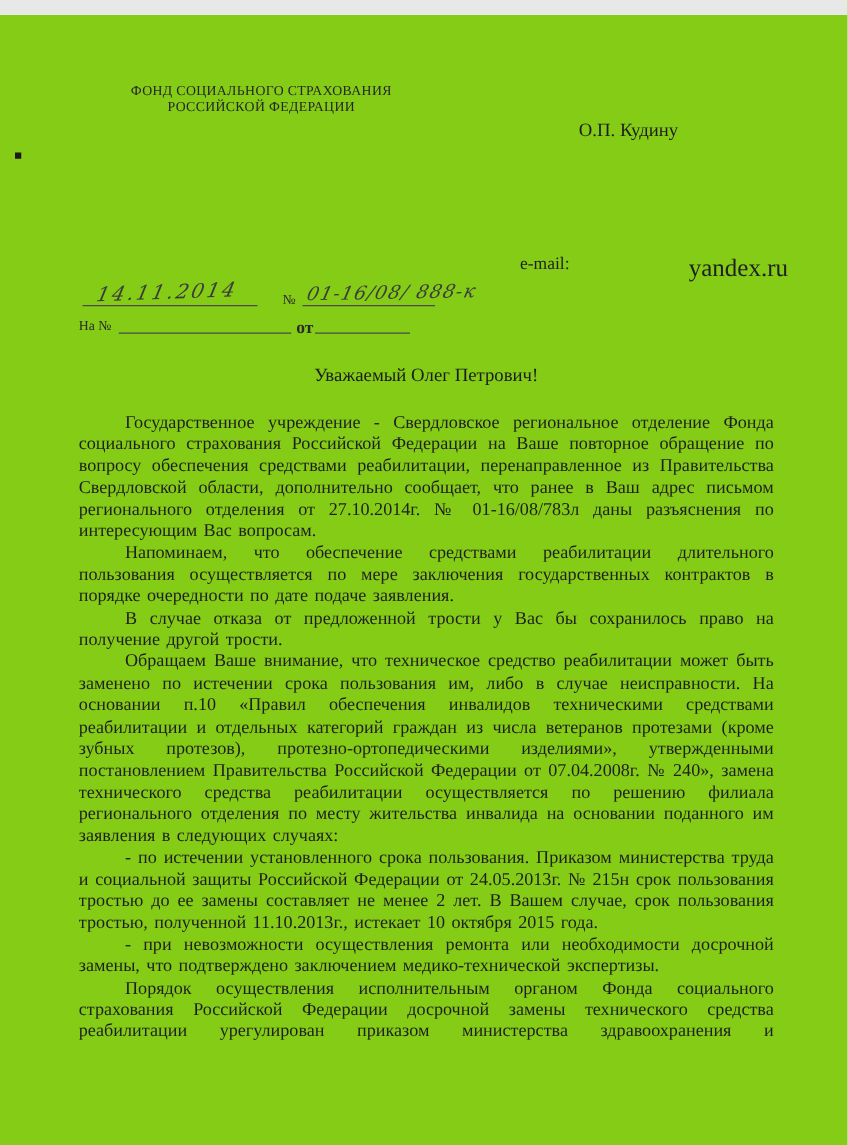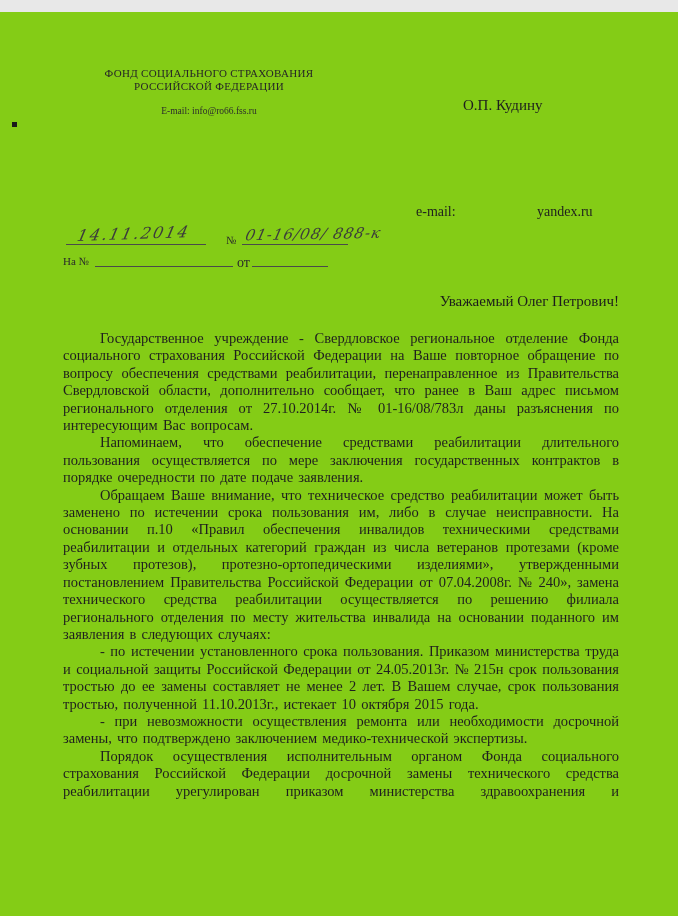--- a/index.html
+++ b/index.html
@@ -62,23 +62,23 @@
     color: #1e1e1e;
   }
   .email-label {
     position: absolute;
     left: 416px;
     top: 192px;
     font-size: 14px;
   }
   .email-domain {
     position: absolute;
-    left: 537px;
+    left: 551px;
     top: 192px;
-    font-size: 14px;
+    font-size: 20px;
   }
   
   .blank {
     position: absolute;
     border-bottom: 1px solid #4a4a4a;
     height: 20px;
   }
   .date-blank   { left: 66px;  top: 212px; width: 140px; }
   .num-blank    { left: 242px; top: 212px; width: 106px; }
   .num-label {
@@ -115,31 +115,32 @@
     font-size: 11px;
     color: #2a2a2a;
   }
   .reply-blank-1 { left: 95px;  top: 236px; width: 138px; height: 18px; }
   .reply-row-label-2 {
     position: absolute;
     left: 237px;
     top: 243px;
     font-size: 14px;
     color: #2a2a2a;
+    font-weight: bold;
   }
   .reply-blank-2 { left: 252px; top: 236px; width: 76px; height: 18px; }
   
   .body-text {
     position: absolute;
     left: 63px;
     top: 281px;
     width: 556px;
   }
   .salutation {
-    text-align: right;
+    text-align: center;
     font-size: 15px;
     color: #1c1c1c;
     margin-bottom: 20px;
   }
   .body-text p {
     margin: 0;
     font-size: 14.5px;
     line-height: 17.4px;
     text-align: justify;
     text-indent: 37px;
@@ -156,21 +157,20 @@
 <div class="page">
 
   <div class="scan-dot"></div>
 
   <div class="letterhead">
     <div class="org-top">
       <div>ФОНД СОЦИАЛЬНОГО СТРАХОВАНИЯ</div>
       <div>РОССИЙСКОЙ ФЕДЕРАЦИИ</div>
     </div>
     <div class="address">
-      <div>E-mail: info@ro66.fss.ru</div>
     </div>
   </div>
 
   <div class="recipient-name">О.П. Кудину</div>
   <div class="email-label">e-mail:</div>
   <div class="email-domain">yandex.ru</div>
 
   <div class="blank date-blank">
     <span class="handwriting hw-date">14.11.2014</span>
   </div>
@@ -181,19 +181,20 @@
 
   <div class="reply-row-label-1">На №</div>
   <div class="blank reply-blank-1"></div>
   <div class="reply-row-label-2">от</div>
   <div class="blank reply-blank-2"></div>
 
   <div class="body-text">
     <div class="salutation">Уважаемый Олег Петрович!</div>
     <p>Государственное учреждение - Свердловское региональное отделение Фонда социального страхования Российской Федерации на Ваше повторное обращение по вопросу обеспечения средствами реабилитации, перенаправленное из Правительства Свердловской области, дополнительно сообщает, что ранее в Ваш адрес письмом регионального отделения от 27.10.2014г. № 01-16/08/783л даны разъяснения по интересующим Вас вопросам.</p>
     <p>Напоминаем, что обеспечение средствами реабилитации длительного пользования осуществляется по мере заключения государственных контрактов в порядке очередности по дате подаче заявления.</p>
+    <p>В случае отказа от предложенной трости у Вас бы сохранилось право на получение другой трости.</p>
     <p>Обращаем Ваше внимание, что техническое средство реабилитации может быть заменено по истечении срока пользования им, либо в случае неисправности. На основании п.10 «Правил обеспечения инвалидов техническими средствами реабилитации и отдельных категорий граждан из числа ветеранов протезами (кроме зубных протезов), протезно-ортопедическими изделиями», утвержденными постановлением Правительства Российской Федерации от 07.04.2008г. № 240», замена технического средства реабилитации осуществляется по решению филиала регионального отделения по месту жительства инвалида на основании поданного им заявления в следующих случаях:</p>
     <p>- по истечении установленного срока пользования. Приказом министерства труда и социальной защиты Российской Федерации от 24.05.2013г. № 215н срок пользования тростью до ее замены составляет не менее 2 лет. В Вашем случае, срок пользования тростью, полученной 11.10.2013г., истекает 10 октября 2015 года.</p>
     <p>- при невозможности осуществления ремонта или необходимости досрочной замены, что подтверждено заключением медико-технической экспертизы.</p>
     <p class="stretch-last">Порядок осуществления исполнительным органом Фонда социального страхования Российской Федерации досрочной замены технического средства реабилитации урегулирован приказом министерства здравоохранения и</p>
   </div>
 
 </div>
 
 </body></html>

